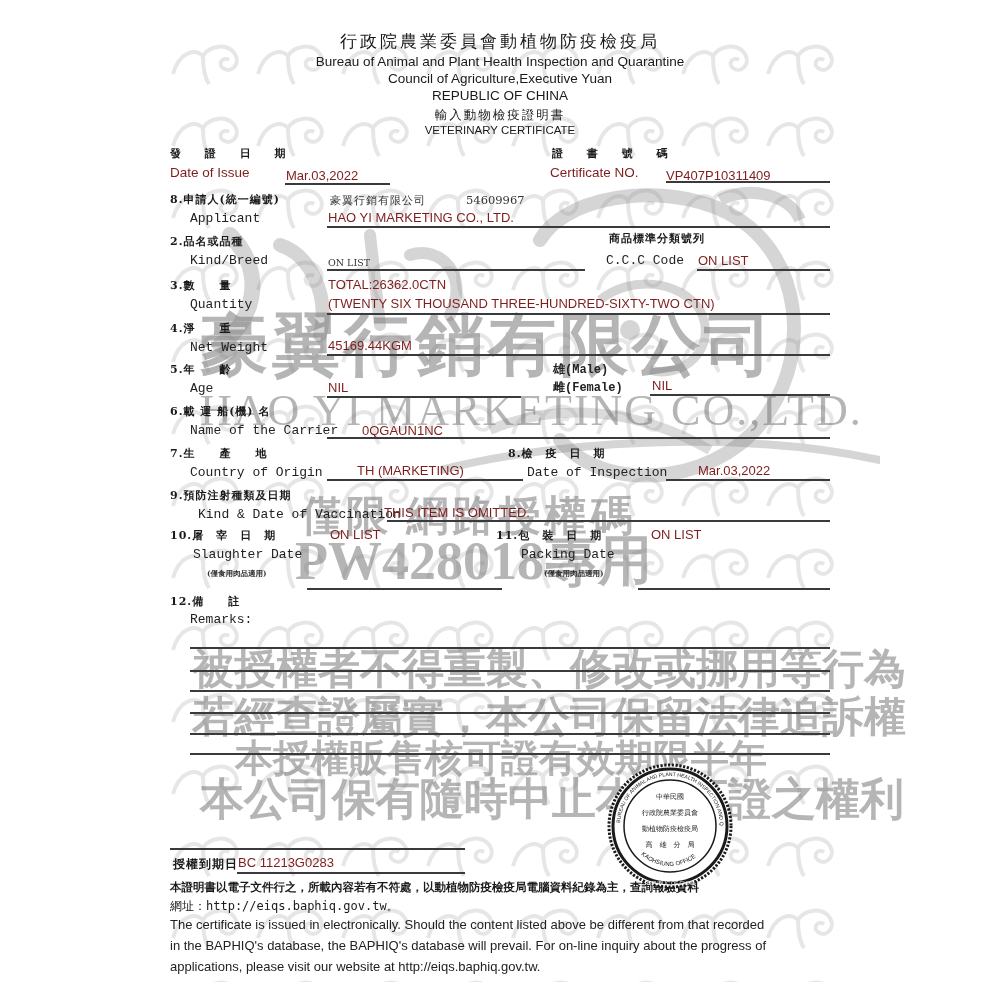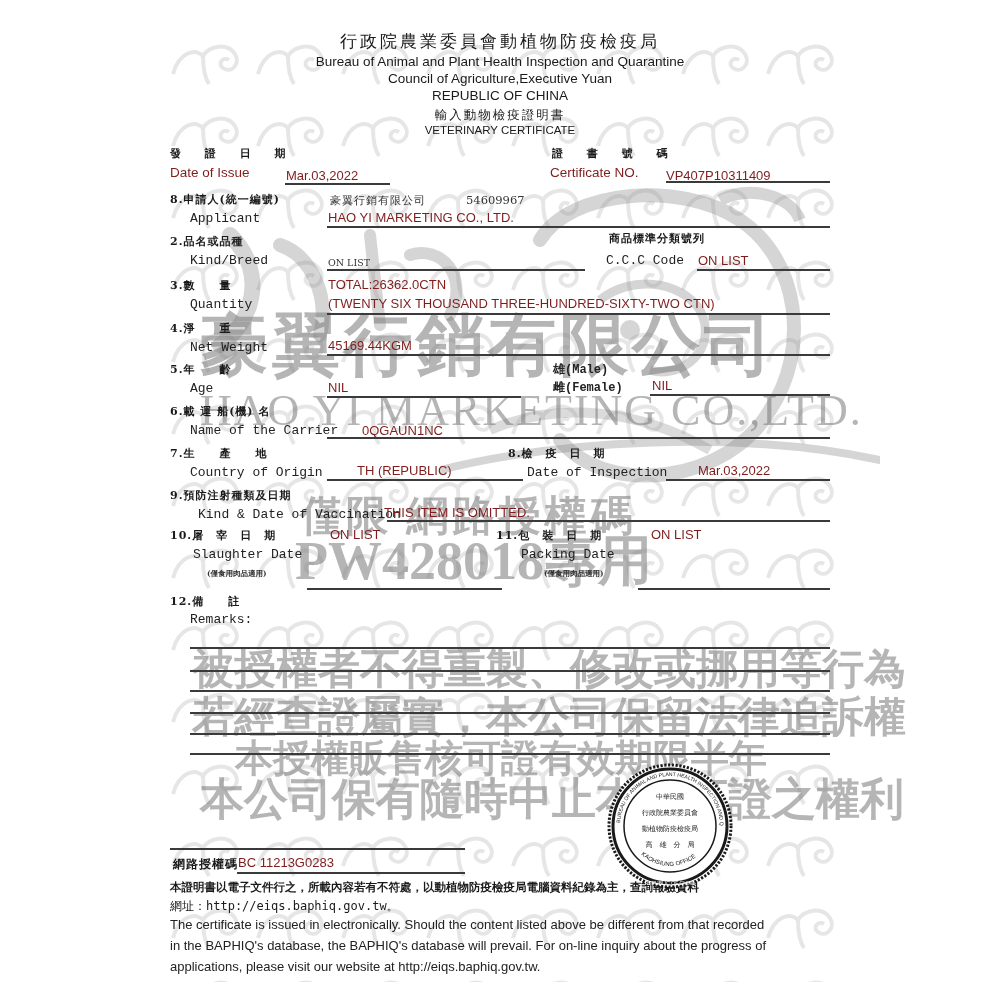--- a/index.html
+++ b/index.html
@@ -123,21 +123,21 @@
   <div class="abs val" style="left:652px;top:378px;">NIL</div>
   <div class="rule" style="left:650px;top:394px;width:180px;"></div>
 
   <div class="abs cjk-bold" style="left:170px;top:404px;">6.載 運 船(機) 名</div>
   <div class="abs lbl-en" style="left:190px;top:423px;">Name of the Carrier</div>
   <div class="abs val" style="left:362px;top:423px;">0QGAUN1NC</div>
   <div class="rule" style="left:327px;top:437px;width:503px;"></div>
 
   <div class="abs cjk-bold" style="left:170px;top:446px;">7.生　　產　　地</div>
   <div class="abs lbl-en" style="left:190px;top:465px;">Country of Origin</div>
-  <div class="abs val" style="left:357px;top:463px;">TH (REPUBLIC)</div>
+  <div class="abs val" style="left:357px;top:463px;">TH (MARKETING)</div>
   <div class="rule" style="left:327px;top:479px;width:196px;"></div>
 
   <div class="abs cjk-bold" style="left:508px;top:446px;">8.檢　疫　日　期</div>
   <div class="abs lbl-en" style="left:527px;top:465px;">Date of Inspection</div>
   <div class="abs val" style="left:698px;top:463px;">Mar.03,2022</div>
   <div class="rule" style="left:666px;top:479px;width:164px;"></div>
 
   <div class="abs cjk-bold" style="left:170px;top:488px;">9.預防注射種類及日期</div>
   <div class="abs lbl-en" style="left:198px;top:507px;text-align:center;">Kind &amp; Date of Vaccination</div>
   <div class="abs val" style="left:384px;top:505px;">THIS ITEM IS OMITTED.</div>
@@ -179,21 +179,21 @@
       <textPath href="#ringBot" startOffset="22%">KAOHSIUNG OFFICE</textPath>
     </text>
     <text x="63" y="122" text-anchor="middle" font-size="5" font-family="Liberation Sans, sans-serif" fill="#fff">REPUBLIC OF CHINA</text>
     <text x="63" y="36" text-anchor="middle" font-size="7" font-family="DejaVu Sans, sans-serif" fill="#222">中華民國</text>
     <text x="63" y="52" text-anchor="middle" font-size="7" font-family="DejaVu Sans, sans-serif" fill="#222">行政院農業委員會</text>
     <text x="63" y="68" text-anchor="middle" font-size="7" font-family="DejaVu Sans, sans-serif" fill="#222">動植物防疫檢疫局</text>
     <text x="63" y="84" text-anchor="middle" font-size="7" font-family="DejaVu Sans, sans-serif" fill="#222">高　雄　分　局</text>
   </svg>
 
   <div class="rule" style="left:170px;top:848px;width:295px;"></div>
-  <div class="abs cjk-bold" style="left:173px;top:856px;font-size:12px;">網路授權碼</div>
+  <div class="abs cjk-bold" style="left:173px;top:856px;font-size:12px;">授權到期日</div>
   <div class="abs val" style="left:238px;top:855px;">BC  11213G0283</div>
   <div class="rule" style="left:237px;top:872px;width:228px;"></div>
 
   <div class="abs footer-cn" style="left:170px;top:880px;">本證明書以電子文件行之，所載內容若有不符處，以動植物防疫檢疫局電腦資料紀錄為主，查詢報驗資料</div>
   <div class="abs footer-cn" style="left:170px;top:898px;font-weight:normal;font-family:'DejaVu Sans Mono', monospace;font-size:12px;">網址：http://eiqs.baphiq.gov.tw。</div>
   <div class="abs footer-en" style="left:170px;top:914px;">The certificate is issued in electronically. Should the content listed above be different from that recorded</div>
   <div class="abs footer-en" style="left:170px;top:935px;">in the BAPHIQ's database, the BAPHIQ's database will prevail. For on-line inquiry about the progress of</div>
   <div class="abs footer-en" style="left:170px;top:956px;">applications, please visit our website at http://eiqs.baphiq.gov.tw.</div>
 </div>
 

